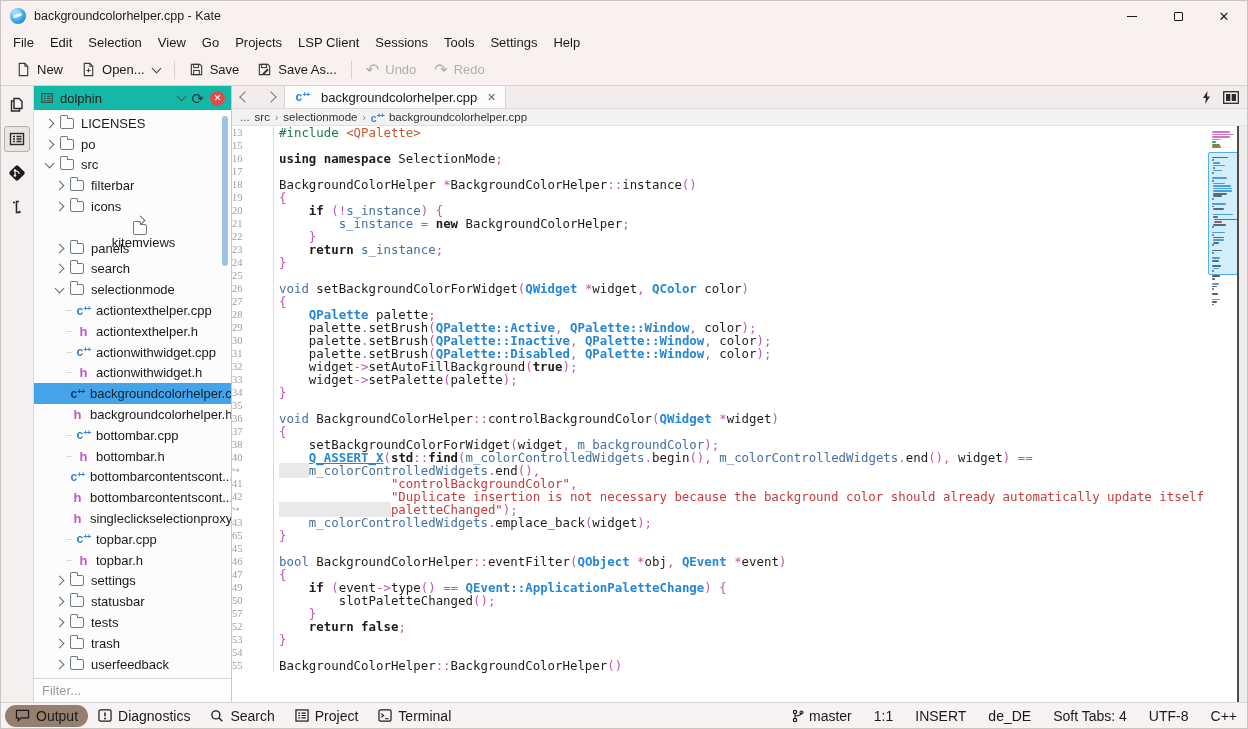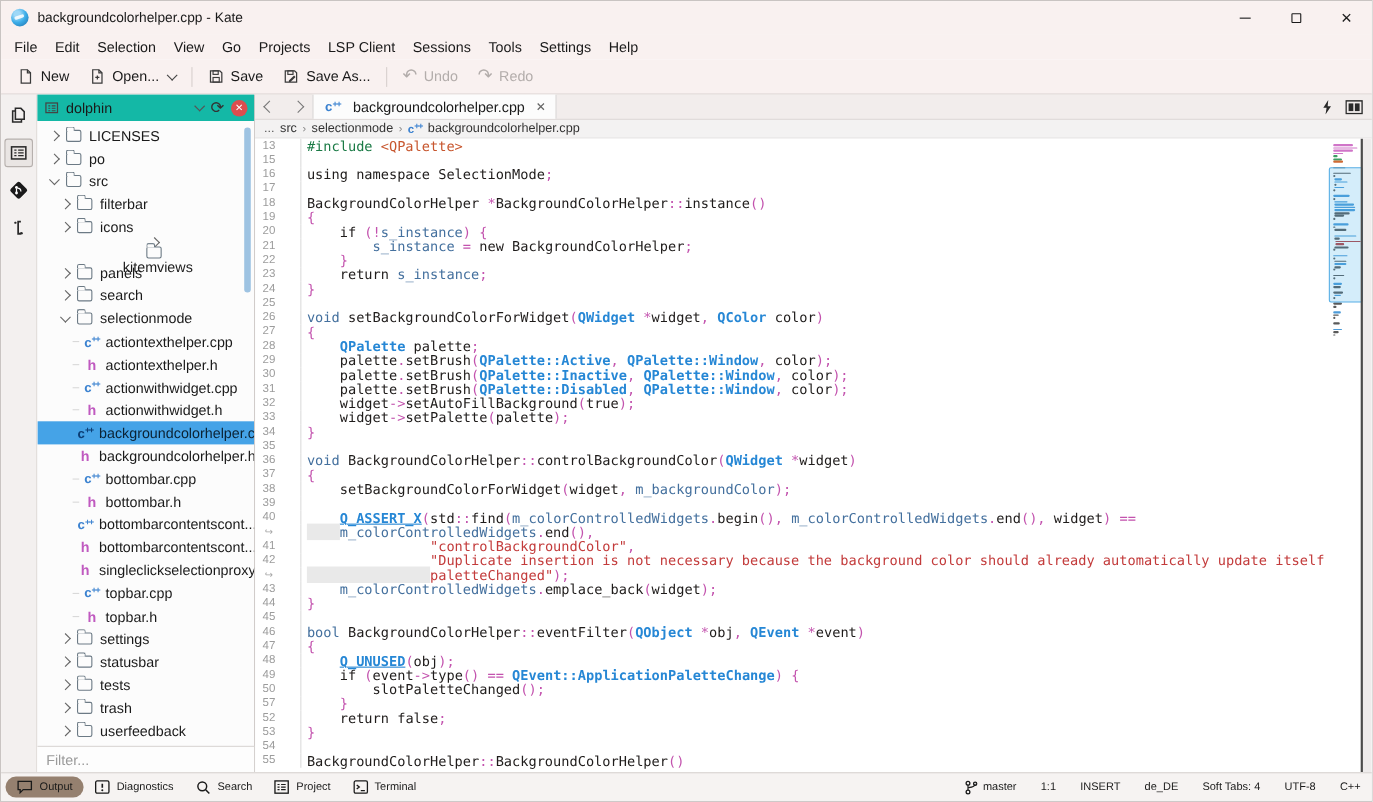--- a/index.html
+++ b/index.html
@@ -76,44 +76,44 @@
   .tb-right { display:flex; align-items:center; gap:12px; padding-right:8px; }
 
   .breadcrumb { position:absolute; left:0; top:23px; right:0; height:17px; background:#f3f2f2; display:flex; align-items:center; font-size:11.5px; color:#333; padding-left:8px; gap:5px; border-bottom:1px solid #e4e2e1; }
   .bc-sep { color:#888; font-size:10px; }
   .bc-dots { color:#555; }
   .bc .fi-cpp { width:auto; margin-right:0; font-size:10.5px; }
 
   
   .editor { position:absolute; left:0; top:40px; right:0; bottom:0; background:#fff; overflow:hidden; }
   .erow { height:13px; line-height:13px; display:flex; white-space:pre; }
-  .ln { width:33px; text-align:center; padding-right:8px; color:#9c9c9c; font-size:10.5px; font-family:Liberation Sans, sans-serif; flex:0 0 auto; }
+  .ln { width:33px; text-align:left; padding-right:8px; color:#9c9c9c; font-size:10.5px; font-family:Liberation Serif, serif; flex:0 0 auto; }
   .fold { width:9px; border-right:1px solid #dcdcdc; flex:0 0 auto; }
   .cline { padding-left:5px; font-family:"DejaVu Sans Mono", monospace; font-size:12.4px; color:#1f1c1b; }
   .tk-pre { color:#1a7a45; }
   .tk-inc { color:#c7562e; }
-  .tk-kw  { color:#1f1c1b; font-weight:normal; }
+  .tk-kw  { color:#1f1c1b; font-weight:bold; }
   .tk-typ { color:#44709e; }
   .tk-cls { color:#2687d5; font-weight:bold; }
   .tk-mac { color:#2687d5; font-weight:bold; text-decoration:underline; }
   .tk-str { color:#c33b3b; }
   .tk-pun { color:#c353ae; }
   .tk-def { color:#1f1c1b; }
   .tk-blk { background:#e9e9e9; }
   .wrapmark { font-size:9px; color:#a8a8a8; }
 
   
   .minimap { position:absolute; right:10px; top:5px; width:26px; height:560px; background:#fff; }
   .mm-bar { height:1.7px; margin-bottom:0.9px; border-radius:1px; }
   .mm-view { position:absolute; left:-3px; right:-2px; top:21px; height:123px; background:rgba(61,174,233,.22); border:1px solid #57aee5; border-radius:2px; }
   .right-edge { position:absolute; right:8px; top:0; bottom:0; width:2px; background:#4c4c4c; }
   .right-pad { position:absolute; right:0; top:0; bottom:0; width:8px; background:#efecec; }
 
   
-  .panelbar { position:absolute; left:0; bottom:0; right:0; height:26px; background:#f6f3f2; border-top:1px solid #d8d4d2; display:flex; align-items:center; padding:0 10px 0 4px; font-size:10px; }
+  .panelbar { position:absolute; left:0; bottom:0; right:0; height:26px; background:#f6f3f2; border-top:1px solid #d8d4d2; display:flex; align-items:center; padding:0 10px 0 4px; font-size:14px; }
   .pb-btn { display:flex; align-items:center; gap:6px; padding:3px 10px; border-radius:12px; color:#1a1a1a; }
   .pb-btn.active { background:#95806f; }
   .pb-btn svg { display:block; }
   .status { margin-left:auto; display:flex; align-items:center; gap:22px; color:#1a1a1a; }
   .st-branch { display:flex; align-items:center; gap:5px; }
 </style>
 </head>
 <body>
 
 <div class="window">
@@ -493,32 +493,30 @@
           <div class="erow"><span class="ln">29</span><span class="fold"></span><span class="cline"><span class="tk-def">    palette</span><span class="tk-pun">.</span><span class="tk-def">setBrush</span><span class="tk-pun">(</span><span class="tk-cls">QPalette::Active</span><span class="tk-pun">,</span><span class="tk-def"> </span><span class="tk-cls">QPalette::Window</span><span class="tk-pun">,</span><span class="tk-def"> color</span><span class="tk-pun">);</span></span></div>
           <div class="erow"><span class="ln">30</span><span class="fold"></span><span class="cline"><span class="tk-def">    palette</span><span class="tk-pun">.</span><span class="tk-def">setBrush</span><span class="tk-pun">(</span><span class="tk-cls">QPalette::Inactive</span><span class="tk-pun">,</span><span class="tk-def"> </span><span class="tk-cls">QPalette::Window</span><span class="tk-pun">,</span><span class="tk-def"> color</span><span class="tk-pun">);</span></span></div>
           <div class="erow"><span class="ln">31</span><span class="fold"></span><span class="cline"><span class="tk-def">    palette</span><span class="tk-pun">.</span><span class="tk-def">setBrush</span><span class="tk-pun">(</span><span class="tk-cls">QPalette::Disabled</span><span class="tk-pun">,</span><span class="tk-def"> </span><span class="tk-cls">QPalette::Window</span><span class="tk-pun">,</span><span class="tk-def"> color</span><span class="tk-pun">);</span></span></div>
           <div class="erow"><span class="ln">32</span><span class="fold"></span><span class="cline"><span class="tk-def">    widget</span><span class="tk-pun">-&gt;</span><span class="tk-def">setAutoFillBackground</span><span class="tk-pun">(</span><span class="tk-kw">true</span><span class="tk-pun">);</span></span></div>
           <div class="erow"><span class="ln">33</span><span class="fold"></span><span class="cline"><span class="tk-def">    widget</span><span class="tk-pun">-&gt;</span><span class="tk-def">setPalette</span><span class="tk-pun">(</span><span class="tk-def">palette</span><span class="tk-pun">);</span></span></div>
           <div class="erow"><span class="ln">34</span><span class="fold"></span><span class="cline"><span class="tk-pun">}</span></span></div>
           <div class="erow"><span class="ln">35</span><span class="fold"></span><span class="cline"></span></div>
           <div class="erow"><span class="ln">36</span><span class="fold"></span><span class="cline"><span class="tk-typ">void</span><span class="tk-def"> BackgroundColorHelper</span><span class="tk-pun">::</span><span class="tk-def">controlBackgroundColor</span><span class="tk-pun">(</span><span class="tk-cls">QWidget</span><span class="tk-def"> </span><span class="tk-pun">*</span><span class="tk-def">widget</span><span class="tk-pun">)</span></span></div>
           <div class="erow"><span class="ln">37</span><span class="fold"></span><span class="cline"><span class="tk-pun">{</span></span></div>
           <div class="erow"><span class="ln">38</span><span class="fold"></span><span class="cline"><span class="tk-def">    setBackgroundColorForWidget</span><span class="tk-pun">(</span><span class="tk-def">widget</span><span class="tk-pun">,</span><span class="tk-def"> </span><span class="tk-typ">m_backgroundColor</span><span class="tk-pun">);</span></span></div>
-          <div class="erow"><span class="ln">39</span><span class="fold"></span><span class="cline"></span></div>
           <div class="erow"><span class="ln">40</span><span class="fold"></span><span class="cline"><span class="tk-def">    </span><span class="tk-mac">Q_ASSERT_X</span><span class="tk-pun">(</span><span class="tk-kw">std</span><span class="tk-pun">::</span><span class="tk-kw">find</span><span class="tk-pun">(</span><span class="tk-typ">m_colorControlledWidgets</span><span class="tk-pun">.</span><span class="tk-def">begin</span><span class="tk-pun">(),</span><span class="tk-def"> </span><span class="tk-typ">m_colorControlledWidgets</span><span class="tk-pun">.</span><span class="tk-def">end</span><span class="tk-pun">(),</span><span class="tk-def"> widget</span><span class="tk-pun">)</span><span class="tk-def"> </span><span class="tk-pun">==</span></span></div>
           <div class="erow"><span class="ln wrapmark">↪</span><span class="fold"></span><span class="cline"><span class="tk-blk">    </span><span class="tk-typ">m_colorControlledWidgets</span><span class="tk-pun">.</span><span class="tk-def">end</span><span class="tk-pun">(),</span></span></div>
           <div class="erow"><span class="ln">41</span><span class="fold"></span><span class="cline"><span class="tk-def">               </span><span class="tk-str">"controlBackgroundColor"</span><span class="tk-pun">,</span></span></div>
           <div class="erow"><span class="ln">42</span><span class="fold"></span><span class="cline"><span class="tk-def">               </span><span class="tk-str">"Duplicate insertion is not necessary because the background color should already automatically update itself on</span></span></div>
           <div class="erow"><span class="ln wrapmark">↪</span><span class="fold"></span><span class="cline"><span class="tk-blk">               </span><span class="tk-str">paletteChanged"</span><span class="tk-pun">);</span></span></div>
           <div class="erow"><span class="ln">43</span><span class="fold"></span><span class="cline"><span class="tk-def">    </span><span class="tk-typ">m_colorControlledWidgets</span><span class="tk-pun">.</span><span class="tk-def">emplace_back</span><span class="tk-pun">(</span><span class="tk-def">widget</span><span class="tk-pun">);</span></span></div>
-          <div class="erow"><span class="ln">44</span><span class="fold"></span><span class="cline"><span class="tk-pun">}</span></span></div>
+          <div class="erow"><span class="ln">65</span><span class="fold"></span><span class="cline"><span class="tk-pun">}</span></span></div>
           <div class="erow"><span class="ln">45</span><span class="fold"></span><span class="cline"></span></div>
           <div class="erow"><span class="ln">46</span><span class="fold"></span><span class="cline"><span class="tk-typ">bool</span><span class="tk-def"> BackgroundColorHelper</span><span class="tk-pun">::</span><span class="tk-def">eventFilter</span><span class="tk-pun">(</span><span class="tk-cls">QObject</span><span class="tk-def"> </span><span class="tk-pun">*</span><span class="tk-def">obj</span><span class="tk-pun">,</span><span class="tk-def"> </span><span class="tk-cls">QEvent</span><span class="tk-def"> </span><span class="tk-pun">*</span><span class="tk-def">event</span><span class="tk-pun">)</span></span></div>
           <div class="erow"><span class="ln">47</span><span class="fold"></span><span class="cline"><span class="tk-pun">{</span></span></div>
-          <div class="erow"><span class="ln">48</span><span class="fold"></span><span class="cline"><span class="tk-def">    </span><span class="tk-mac">Q_UNUSED</span><span class="tk-pun">(</span><span class="tk-def">obj</span><span class="tk-pun">);</span></span></div>
           <div class="erow"><span class="ln">49</span><span class="fold"></span><span class="cline"><span class="tk-def">    </span><span class="tk-kw">if</span><span class="tk-def"> </span><span class="tk-pun">(</span><span class="tk-def">event</span><span class="tk-pun">-&gt;</span><span class="tk-def">type</span><span class="tk-pun">()</span><span class="tk-def"> </span><span class="tk-pun">==</span><span class="tk-def"> </span><span class="tk-cls">QEvent::ApplicationPaletteChange</span><span class="tk-pun">)</span><span class="tk-def"> </span><span class="tk-pun">{</span></span></div>
           <div class="erow"><span class="ln">50</span><span class="fold"></span><span class="cline"><span class="tk-def">        slotPaletteChanged</span><span class="tk-pun">();</span></span></div>
           <div class="erow"><span class="ln">57</span><span class="fold"></span><span class="cline"><span class="tk-def">    </span><span class="tk-pun">}</span></span></div>
           <div class="erow"><span class="ln">52</span><span class="fold"></span><span class="cline"><span class="tk-def">    </span><span class="tk-kw">return</span><span class="tk-def"> </span><span class="tk-kw">false</span><span class="tk-pun">;</span></span></div>
           <div class="erow"><span class="ln">53</span><span class="fold"></span><span class="cline"><span class="tk-pun">}</span></span></div>
           <div class="erow"><span class="ln">54</span><span class="fold"></span><span class="cline"></span></div>
           <div class="erow"><span class="ln">55</span><span class="fold"></span><span class="cline"><span class="tk-def">BackgroundColorHelper</span><span class="tk-pun">::</span><span class="tk-def">BackgroundColorHelper</span><span class="tk-pun">()</span></span></div>
         </div>
     </div>
   </div>

